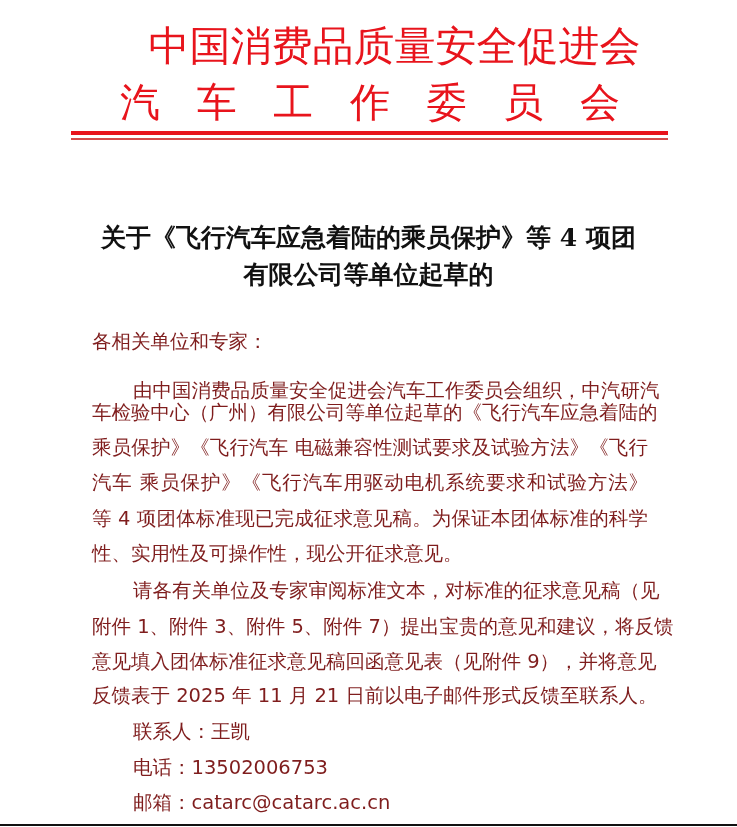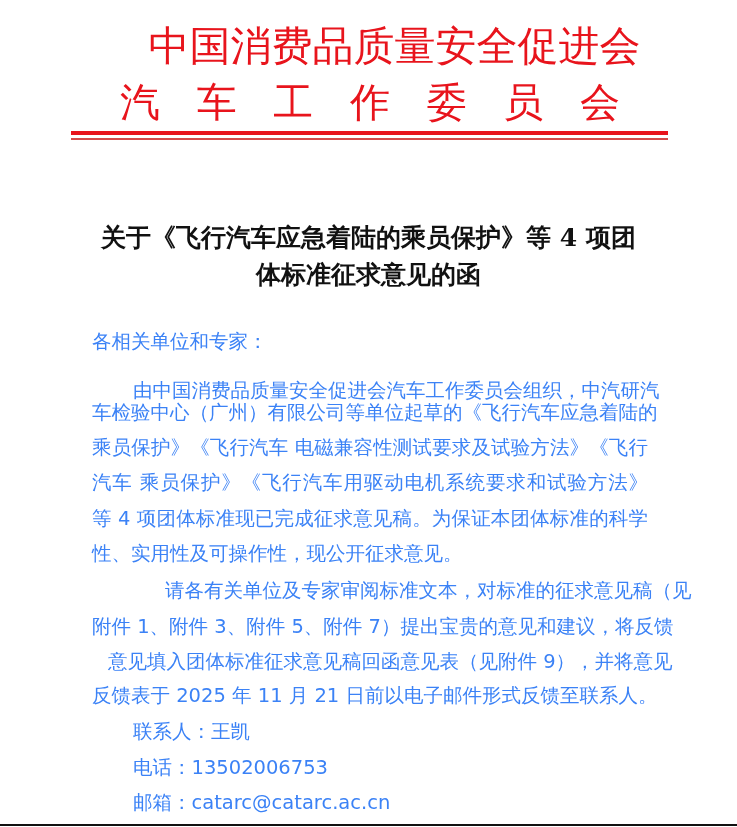--- a/index.html
+++ b/index.html
@@ -77,21 +77,21 @@
   }
   .doc-title.l1 { top: 219px; line-height: 38px; }
   .doc-title.l2 { top: 256px; line-height: 38px; }
   .body-line {
     position: absolute;
     left: 92px;
     width: 556px;
     font-family: "DejaVu Sans", sans-serif;
     font-size: 19.5px;
     line-height: 30px;
-    color: #3b82f6;
+    color: #7f1d1d;
     white-space: nowrap;
     text-align: justify;
     text-align-last: justify;
   }
   .body-line.noj { text-align: left; text-align-last: left; }
   .body-line.indent { left: 133px; width: 515px; text-align: center; }
   .bottom-rule {
     position: absolute;
     left: 0;
     top: 824px;
@@ -115,36 +115,36 @@
     <span>委</span>
     <span>员</span>
     <span>会</span>
   </div>
   <div class="rule-thick"></div>
   <div class="rule-thin"></div>
 </div>
 
 <div>
   <div class="doc-title l1">关于《飞行汽车应急着陆的乘员保护》等 4 项团</div>
-  <div class="doc-title l2">体标准征求意见的函</div>
+  <div class="doc-title l2">有限公司等单位起草的</div>
 </div>
 
 <div>
   <div class="body-line noj" style="top:327px;">各相关单位和专家：</div>
 
   <div class="body-line indent" style="top:376px;">由中国消费品质量安全促进会汽车工作委员会组织，中汽研汽</div>
   <div class="body-line" style="top:398px;">车检验中心（广州）有限公司等单位起草的《飞行汽车应急着陆的</div>
   <div class="body-line" style="top:433px;">乘员保护》《飞行汽车  电磁兼容性测试要求及试验方法》《飞行</div>
   <div class="body-line" style="top:468px;">汽车  乘员保护》《飞行汽车用驱动电机系统要求和试验方法》</div>
   <div class="body-line" style="top:504px;">等 4 项团体标准现已完成征求意见稿。为保证本团体标准的科学</div>
   <div class="body-line noj" style="top:539px;">性、实用性及可操作性，现公开征求意见。</div>
 
-  <div class="body-line indent" style="top:576px;margin-left:32px;">请各有关单位及专家审阅标准文本，对标准的征求意见稿（见</div>
+  <div class="body-line indent" style="top:576px;">请各有关单位及专家审阅标准文本，对标准的征求意见稿（见</div>
   <div class="body-line" style="top:612px;">附件 1、附件 3、附件 5、附件 7）提出宝贵的意见和建议，将反馈</div>
-  <div class="body-line" style="top:647px;margin-left:16px;">意见填入团体标准征求意见稿回函意见表（见附件 9），并将意见</div>
+  <div class="body-line" style="top:647px;">意见填入团体标准征求意见稿回函意见表（见附件 9），并将意见</div>
   <div class="body-line noj" style="top:681px;">反馈表于 2025 年 11 月 21 日前以电子邮件形式反馈至联系人。</div>
 </div>
 
 <div>
   <div class="body-line noj indent" style="top:717px;">联系人：王凯</div>
   <div class="body-line noj indent" style="top:753px;">电话：13502006753</div>
   <div class="body-line noj indent" style="top:788px;">邮箱：catarc@catarc.ac.cn</div>
 </div>
 
 <div class="bottom-rule"></div>

